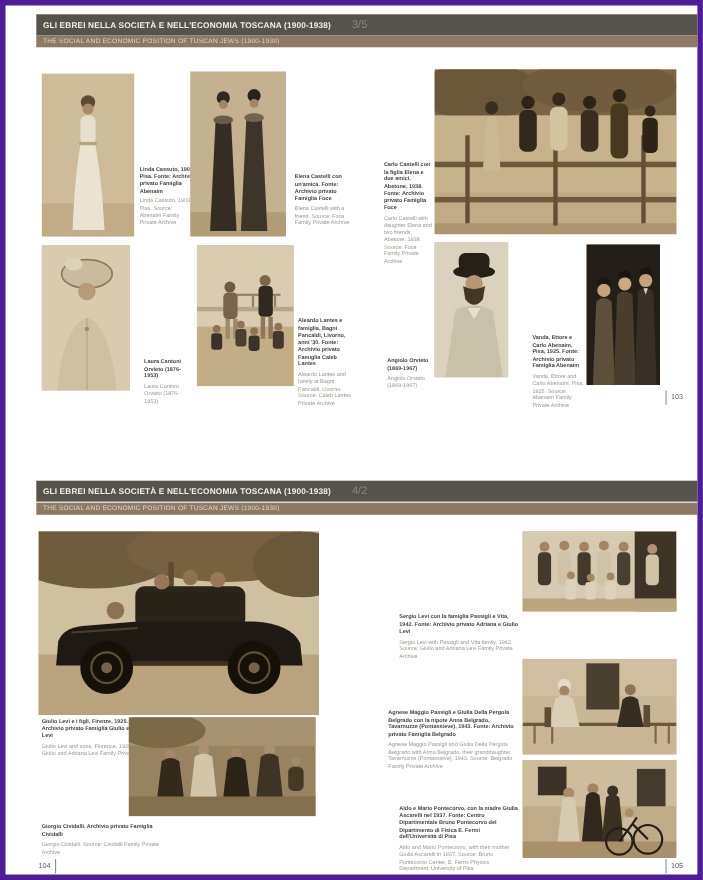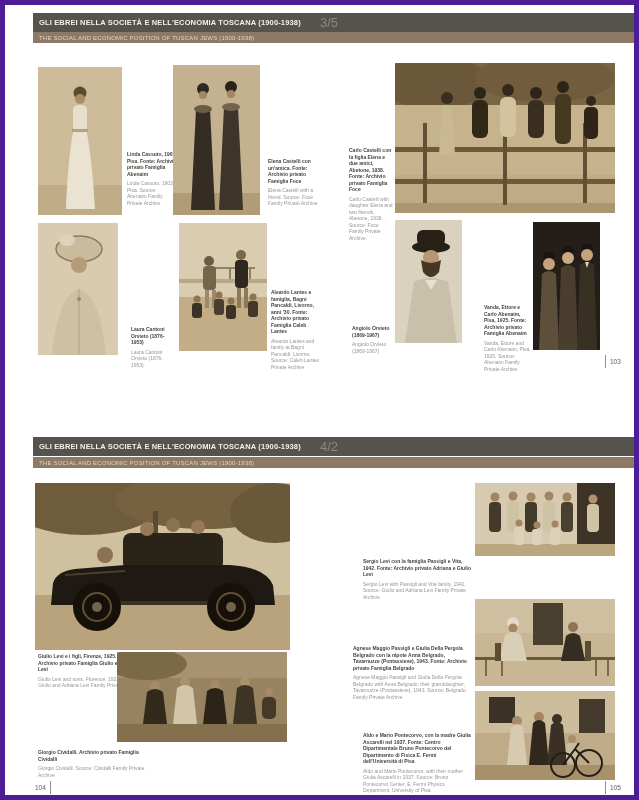--- a/index.html
+++ b/index.html
@@ -1,21 +1,21 @@
 <!DOCTYPE html>
 <html style="--header-bar: #56524c; --subtitle-bar: #8c7a67; --caption-bold: #44443e; --caption-light: #979792; --sepia-photo: #c9b795;"><head>
 <meta charset="utf-8">
 <style>
   html,body{margin:0;padding:0;background:#ffffff;}
   .page{position:relative;width:639px;height:800px;background:#ffffff;overflow:hidden;
         font-family:"Liberation Sans",sans-serif;border:5px solid #4c1d95;box-sizing:border-box;}
   .hbar{position:absolute;left:28px;width:611px;height:19px;background:var(--header-bar,#56524c);
         display:flex;align-items:center;}
   .htitle{color:#f2f0ec;font-size:7.5px;font-weight:bold;letter-spacing:.15px;padding-left:6px;white-space:nowrap;}
-  .hindex{position:absolute;left:287px;color:#8b8883;font-size:13px;font-weight:normal;}
+  .hindex{position:absolute;left:287px;color:#8b8883;font-size:10px;font-weight:normal;}
   .sbar{position:absolute;left:28px;width:611px;height:11px;background:var(--subtitle-bar,#8c7a67);
         display:flex;align-items:center;}
   .stext{color:#ded6c9;font-size:6px;letter-spacing:.2px;padding-left:6px;white-space:nowrap;}
   .photo{position:absolute;overflow:hidden;background:#c9b795;}
   .photo svg{display:block;width:100%;height:100%;}
   .cap{position:absolute;}
   .cap-it{font-weight:bold;color:#44443e;font-size:5px;line-height:1.3;margin:0 0 3px 0;}
   .cap-en{color:#979792;font-size:5px;line-height:1.3;}
   .pageno{position:absolute;display:flex;align-items:center;gap:4px;color:#5d5d58;font-size:6.5px;}
   .pn-line{width:1px;height:13px;background:#8f8f8a;}

